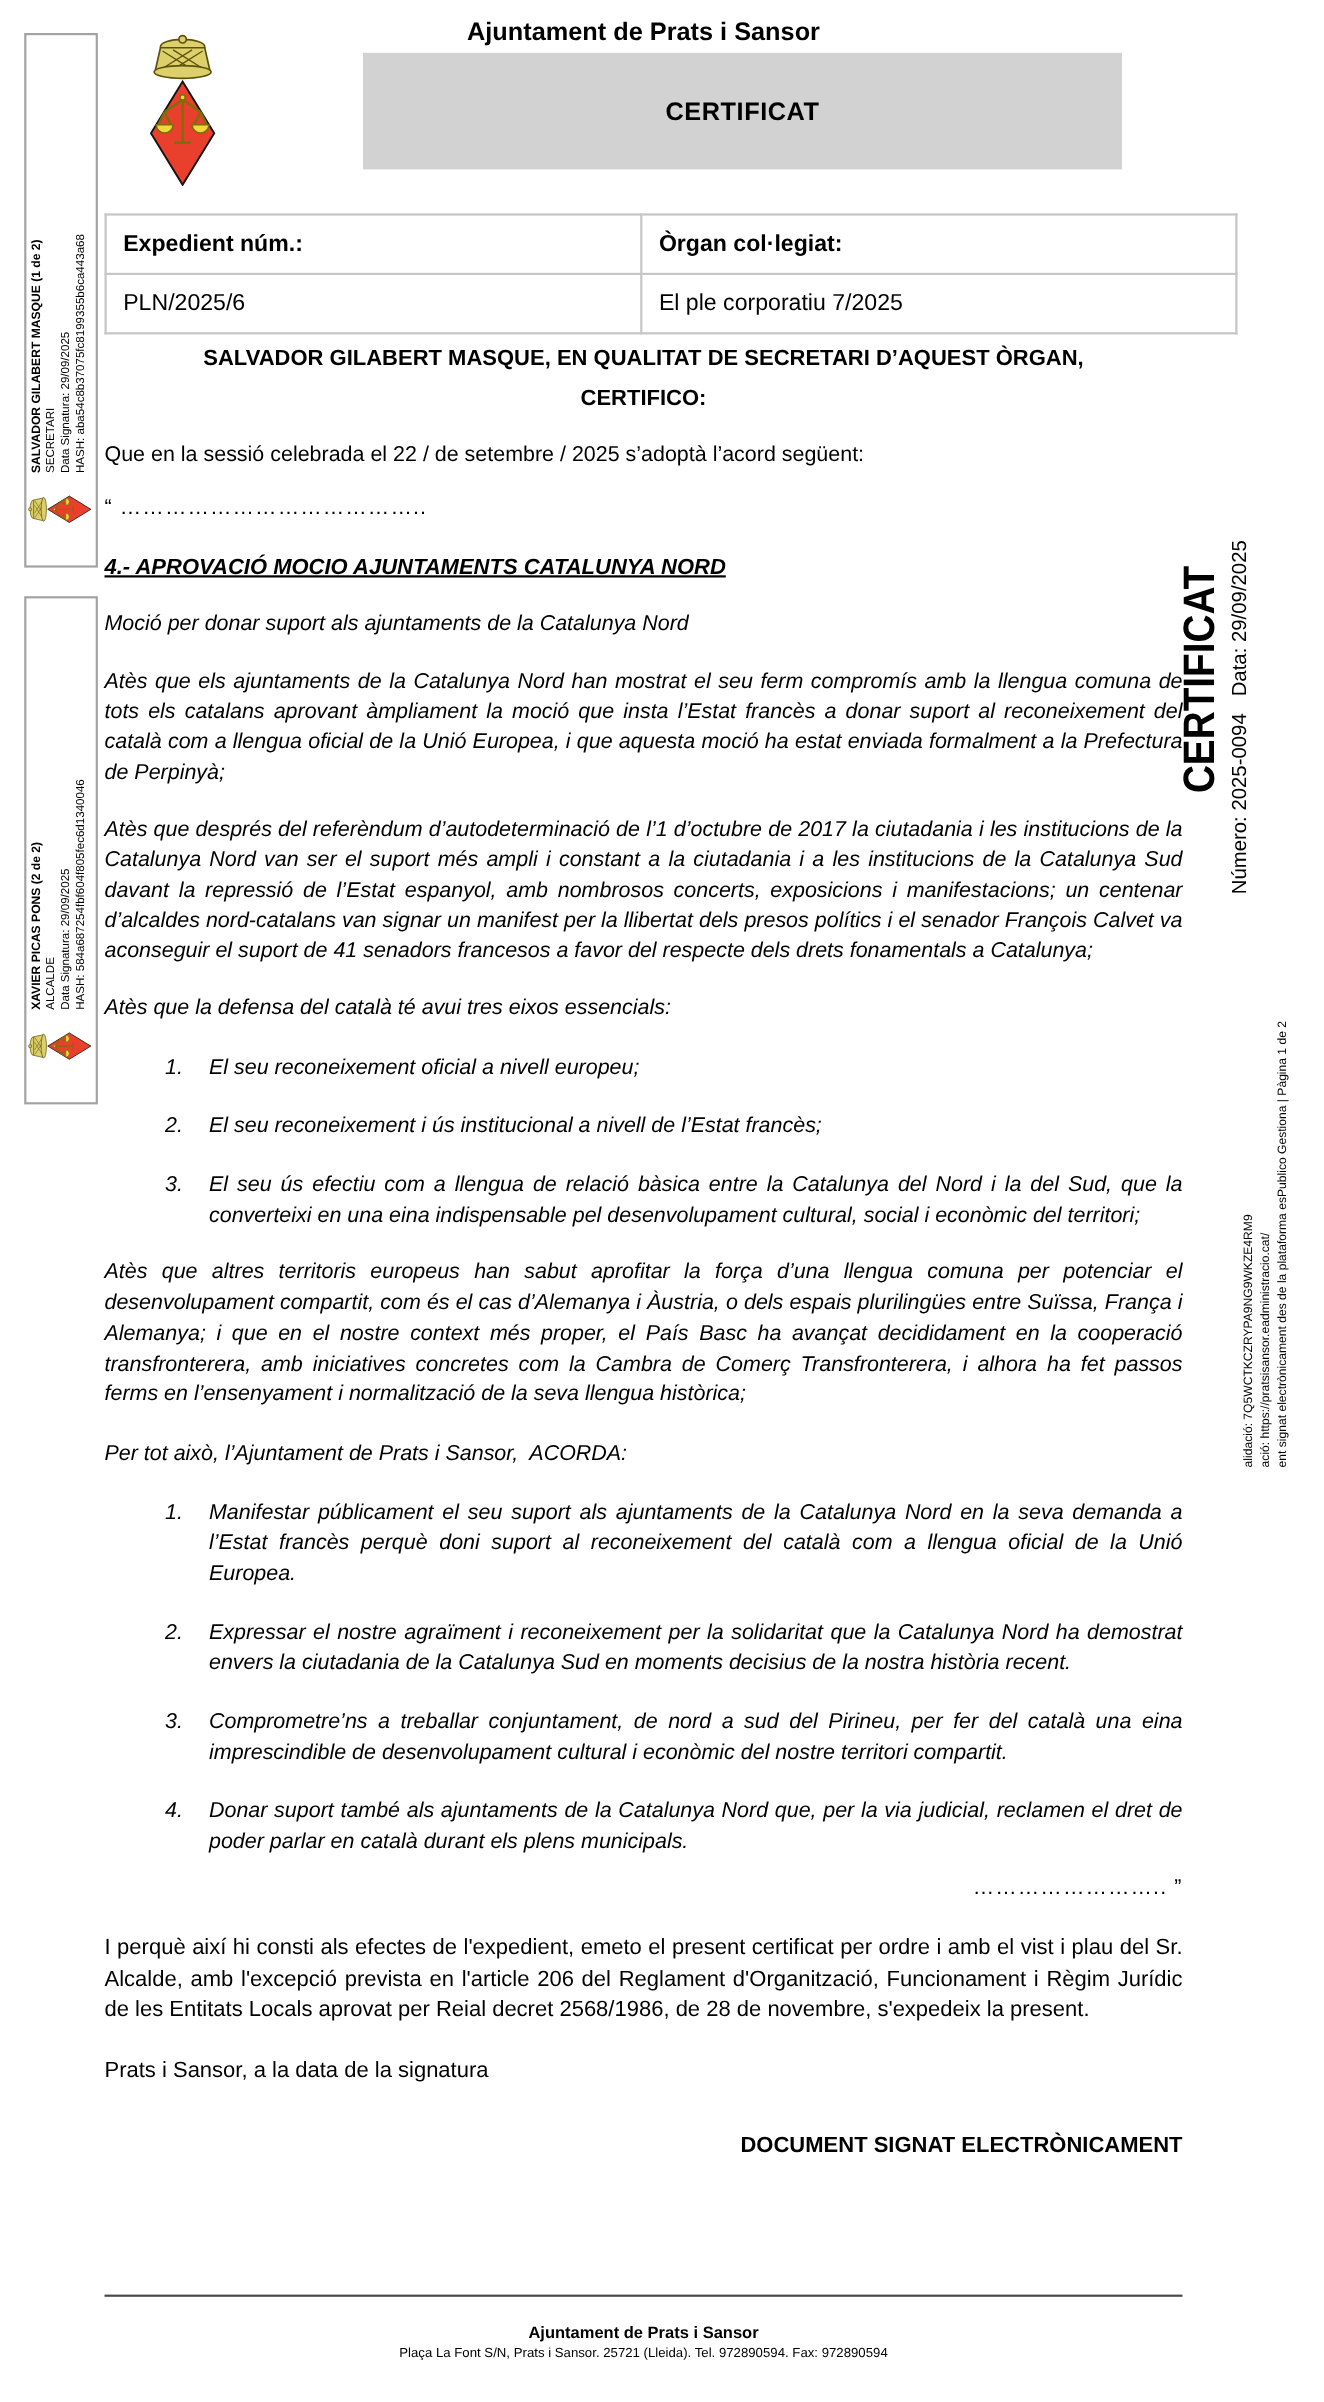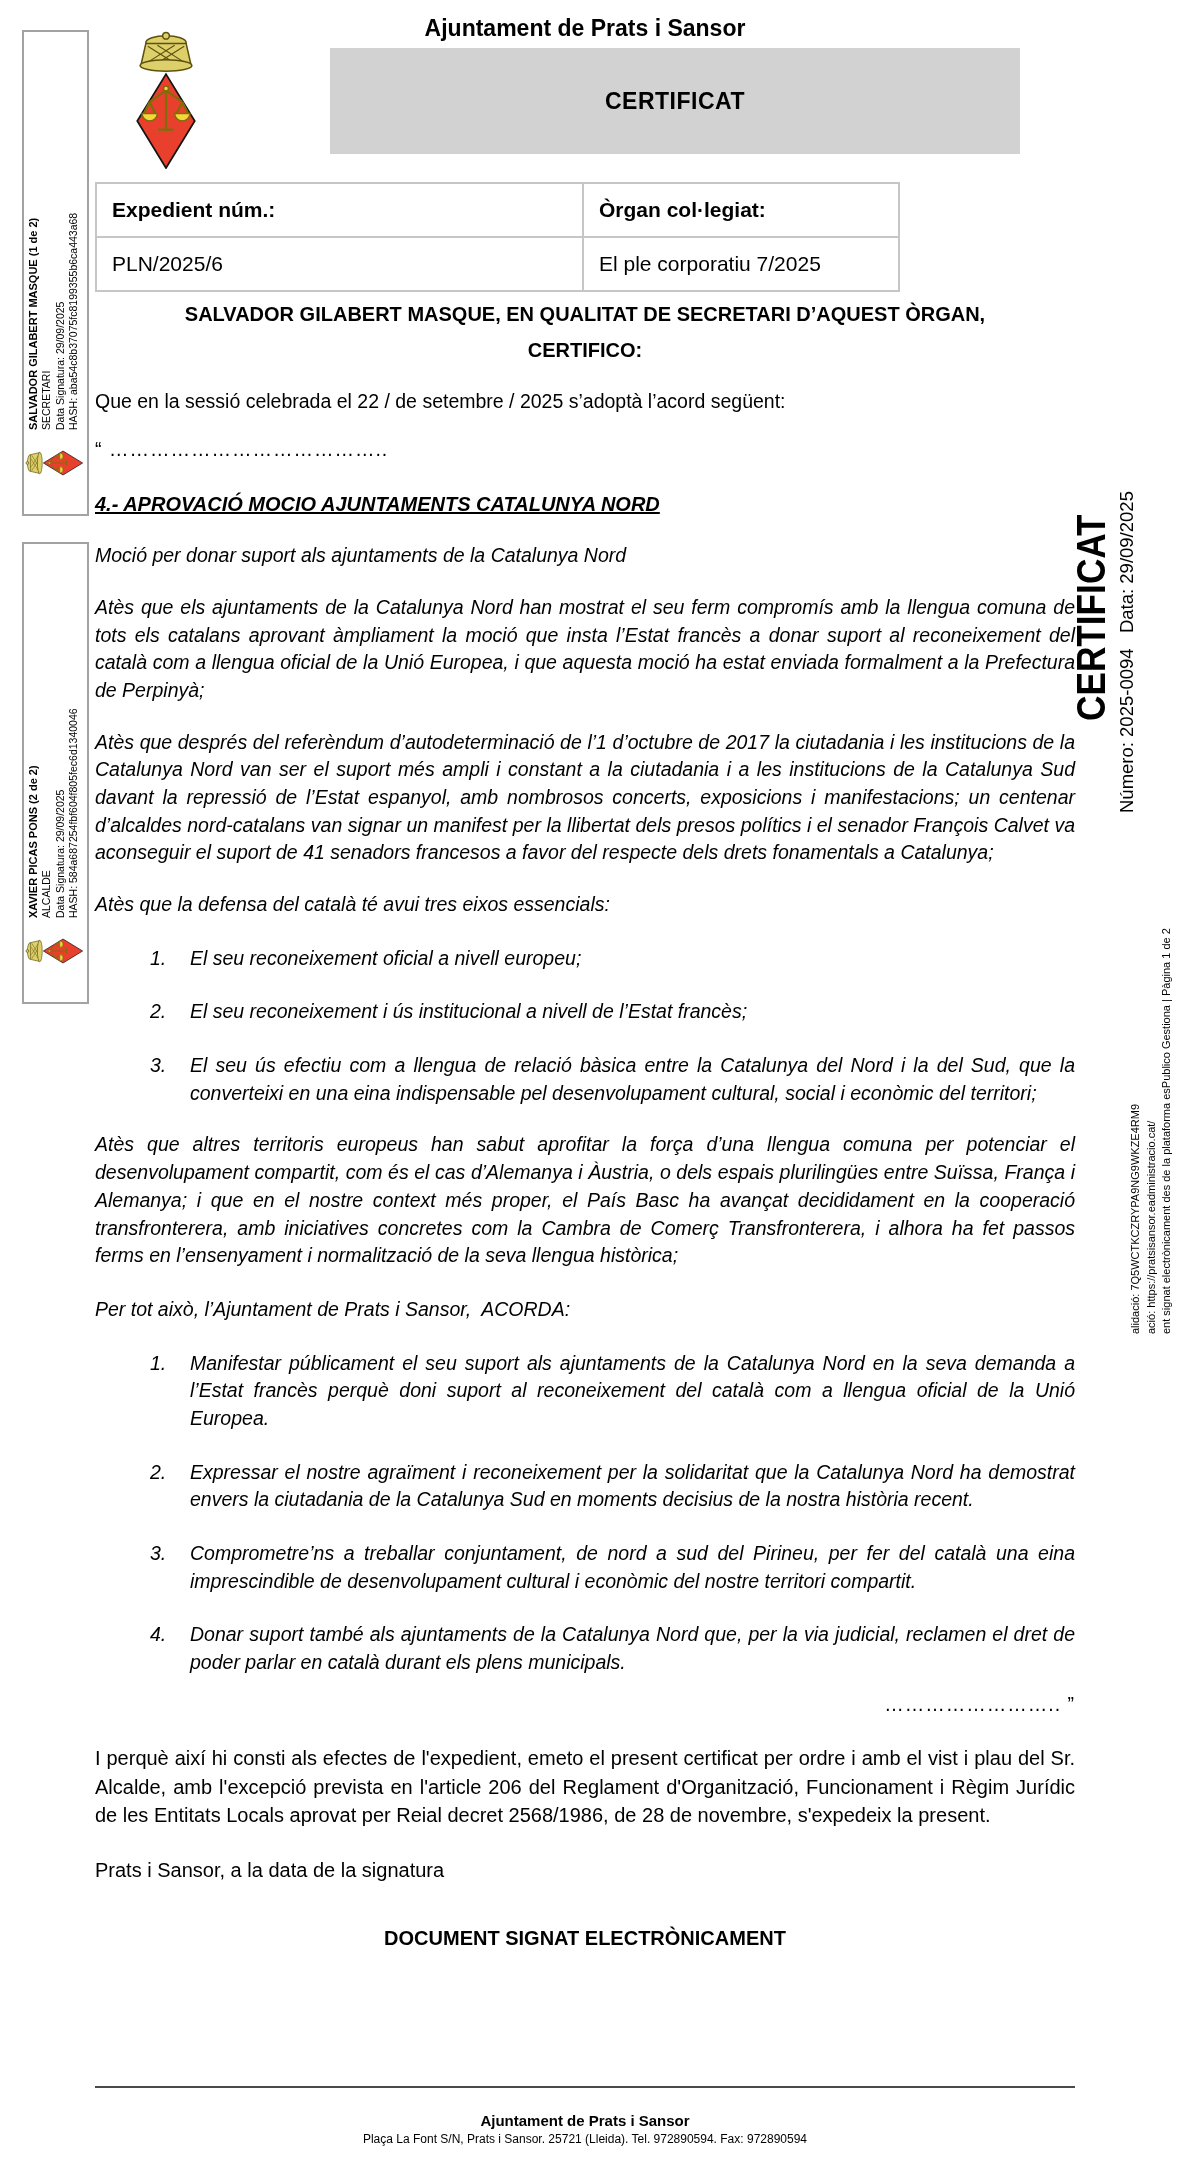--- a/index.html
+++ b/index.html
@@ -7,39 +7,39 @@
     width:1204px;height:2184px;position:relative;background:#ffffff;
     font-family:"Liberation Sans", sans-serif;color:#000;overflow:hidden;
   }
   
   .main{position:absolute;left:95px;top:10px;width:980px;font-size:19.5px;line-height:1.42;}
   .header{position:relative;height:172px;}
   .org-title{position:absolute;left:0;right:0;top:2px;text-align:center;font-size:23px;font-weight:bold;}
   .coa-large{position:absolute;left:23px;top:20px;}
   .cert-banner{position:absolute;left:235px;top:38px;width:690px;height:106px;background:#d2d2d2;
     display:flex;align-items:center;justify-content:center;font-size:23px;font-weight:bold;letter-spacing:.5px;}
-  table.meta{border-collapse:collapse;width:805px;margin-top:0;}
+  table.meta{border-collapse:collapse;width:1030px;margin-top:12px;}
   table.meta td{border:2px solid #c6c6c6;padding:11px 15px;font-size:21px;}
   td.c1{width:455px;}
   .meta-head{font-weight:bold;}
   .center-bold{ text-align:center;font-weight:bold;font-size:20px;margin-top:8px;}
   .session{margin-top:24px;}
   .dots-open{margin-top:20px;letter-spacing:1px;}
   .heading4{margin-top:26px;font-weight:bold;font-style:italic;text-decoration:underline;font-size:20px;}
   .subtitle{margin-top:24px;font-style:italic;}
   .para{margin-top:24px;font-style:italic;text-align:justify;}
   .acorda-intro{margin-top:26px;font-style:italic;white-space:pre-wrap;}
   .olist{margin-top:4px;}
   .oitem{display:flex;margin-top:26px;padding-left:55px;font-style:italic;}
   .oitem .num{width:40px;flex:0 0 40px;}
   .oitem .txt{flex:1;text-align:justify;}
   .dots-close{margin-top:14px;text-align:right;letter-spacing:1px;}
   .closing{margin-top:26px;font-size:20px;text-align:justify;}
   .place{margin-top:26px;font-size:20px;}
-  .doc-signed{margin-top:40px;text-align:center;font-weight:bold;font-size:20px;}
+  .doc-signed{margin-top:40px;text-align:right;font-weight:bold;font-size:20px;}
   
   .footer{position:absolute;left:95px;top:2086px;width:980px;}
   .footer-rule{border:0;border-top:2.5px solid #4a4a4a;margin:0;}
   .footer-name{margin-top:24px;text-align:center;font-weight:bold;font-size:15px;}
   .footer-address{margin-top:3px;text-align:center;font-size:12px;}
   
   .sig-box{position:absolute;left:22px;width:63px;border:2px solid #a3a3a3;background:#fff;}
   .sig-box.b1{top:30px;height:482px;}
   .sig-box.b2{top:542px;height:458px;}
   .rot{position:absolute;left:0;top:0;transform-origin:0 0;transform:rotate(-90deg) translateX(-100%);

